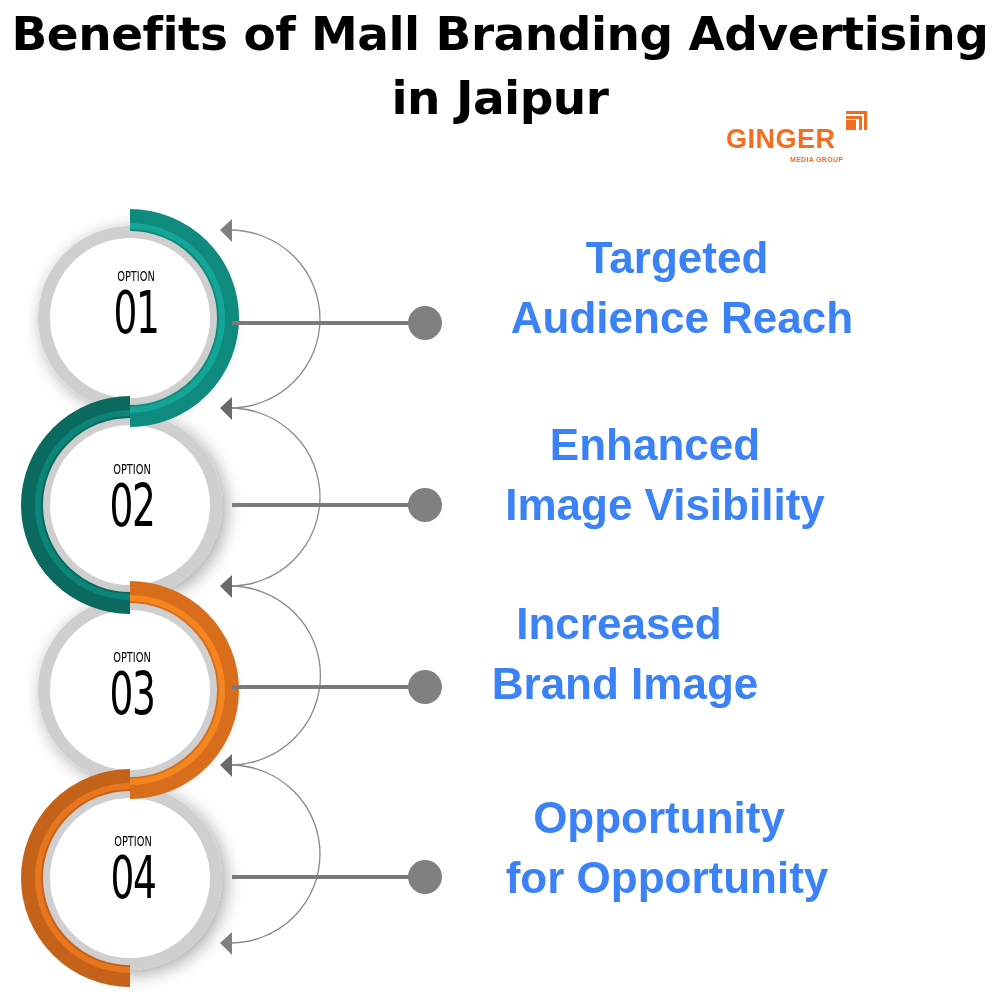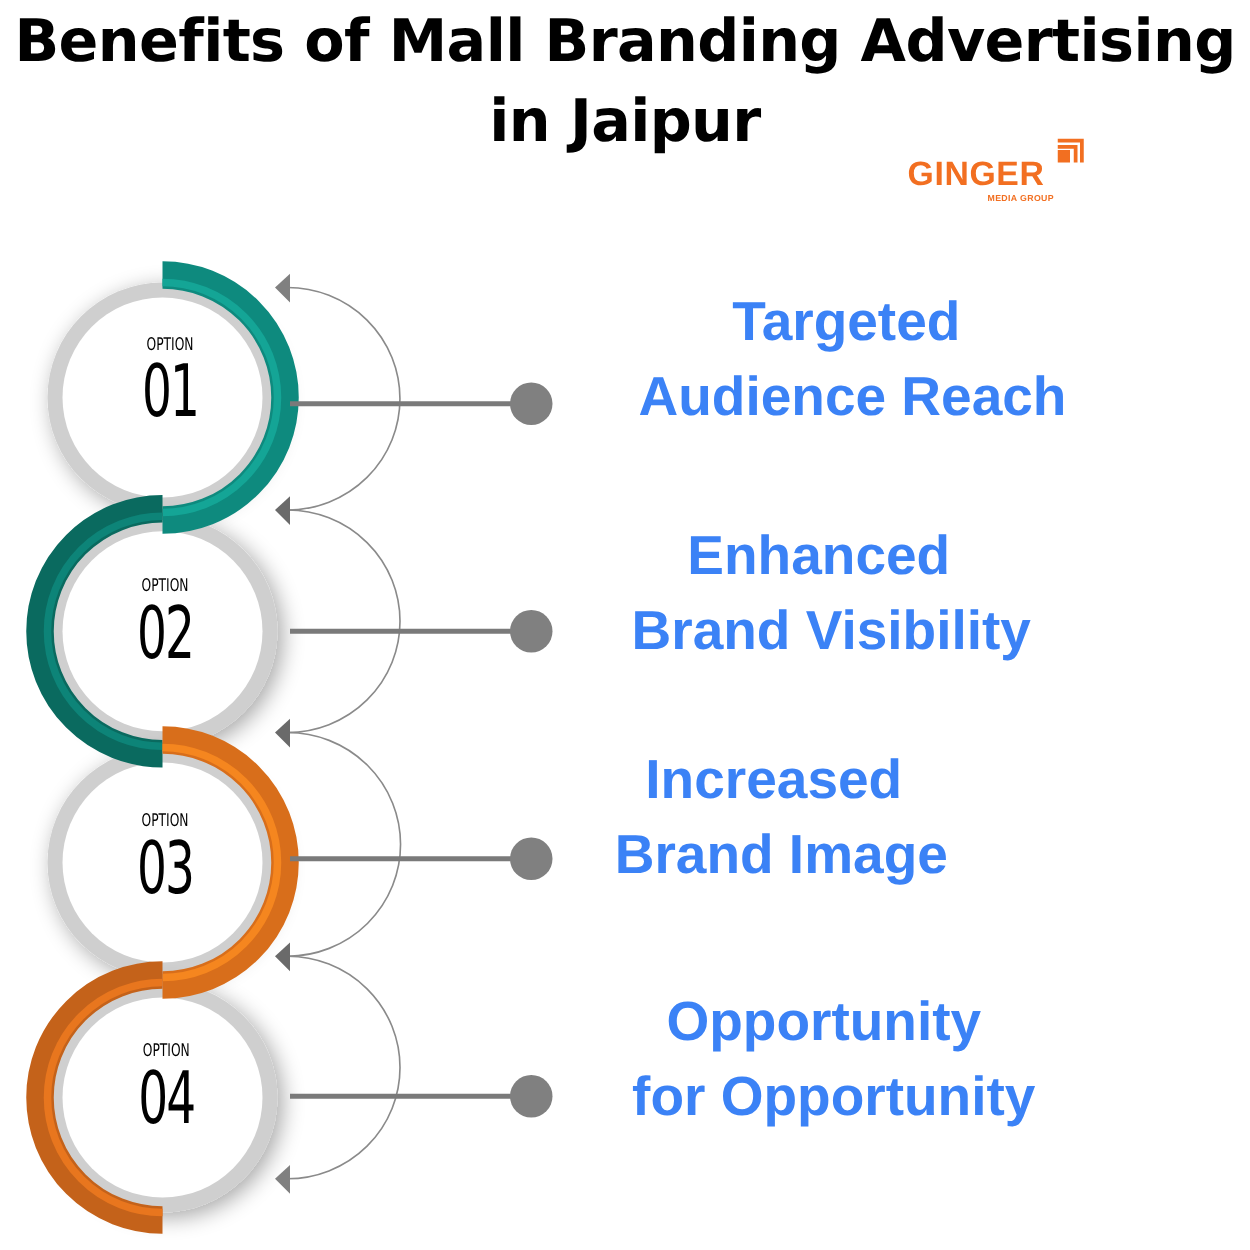--- a/index.html
+++ b/index.html
@@ -137,21 +137,21 @@
   <span class="lbl">OPTION</span>
   <span class="num">04</span>
 </div>
 
 <div class="benefit" style="left:462px; width:440px; top:228px;">
   <span style="margin-left:-10px;">Targeted</span>
   <span>Audience Reach</span>
 </div>
 <div class="benefit" style="left:455px; width:420px; top:415px;">
   <span style="margin-left:-20px;">Enhanced</span>
-  <span>Brand Visibility</span>
+  <span>Image Visibility</span>
 </div>
 <div class="benefit" style="left:455px; width:340px; top:594px;">
   <span style="margin-left:-12px;">Increased</span>
   <span>Brand Image</span>
 </div>
 <div class="benefit" style="left:452px; width:430px; top:788px;text-align:center;">
   <span style="margin-left:-16px;">Opportunity</span>
   <span>for Opportunity</span>
 </div>
 

